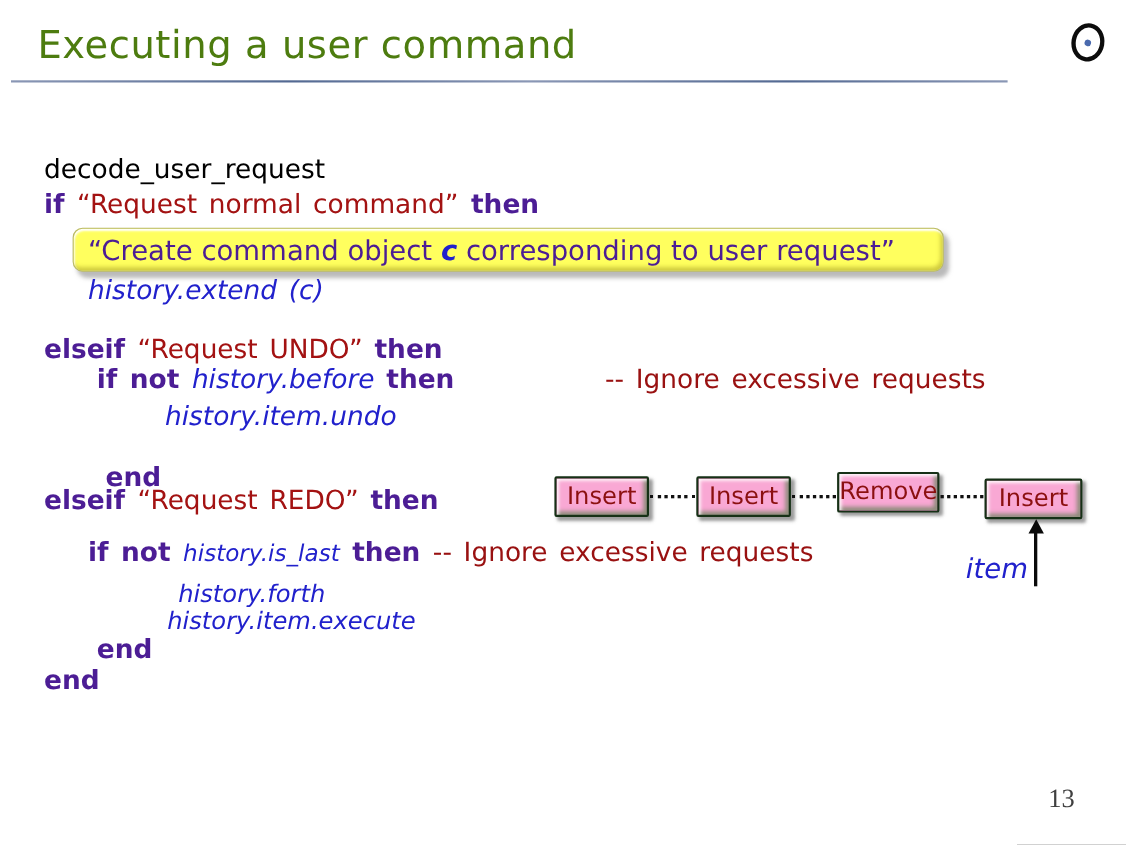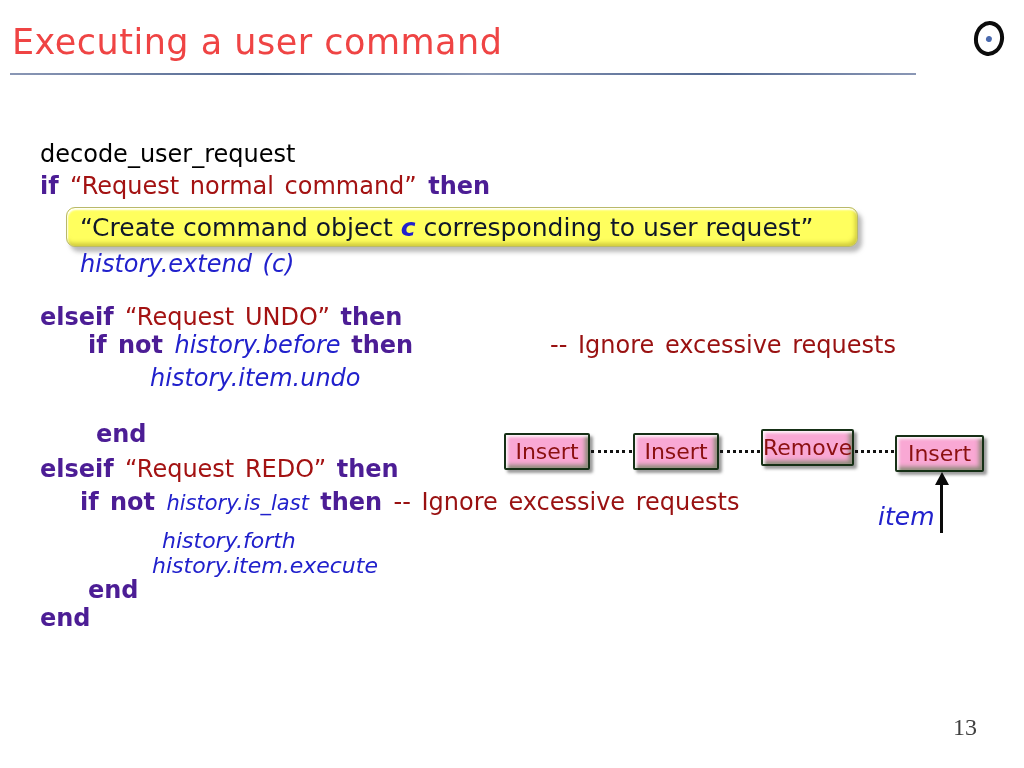--- a/index.html
+++ b/index.html
@@ -3,22 +3,22 @@
 <meta charset="utf-8">
 <style>
   html,body { margin:0; padding:0; background:#888; }
   .slide {
     position:relative; width:1024px; height:768px; margin:0 auto;
     background:#ffffff; overflow:hidden;
     font-family:"DejaVu Sans", sans-serif;
   }
   
   .title {
-    position:absolute; left:12px; top:22px;
-    font-size:35px; letter-spacing:0.5px; color:#ef4444;
+    position:absolute; left:34px; top:22px;
+    font-size:35px; letter-spacing:0.5px; color:#4d7c0f;
   }
   .rule {
     position:absolute; left:10px; top:73px; width:906px; height:2px;
     background:linear-gradient(90deg,#8a97b5,#536992 28%,#8a97b5 52%,#536992 78%,#8a97b5);
   }
   .logo {
     position:absolute; left:974px; top:21px; width:22px; height:27px;
     border:4px solid #0c0c0c; border-radius:50%; transform:rotate(10deg);
     background:#fff;
   }
@@ -40,21 +40,21 @@
   
   .hlbox {
     position:absolute; left:66px; top:207px; width:792px; height:40px;
     background:#ffff5e; border:1px solid #b9b96a; border-radius:9px;
     box-shadow:4px 5px 4px rgba(130,130,130,0.55),
                inset 1px 2px 2px #ffffff,
                inset -2px -3px 4px rgba(160,150,30,0.5);
     font-size:25px; line-height:40px; padding-left:13px; white-space:pre;
     box-sizing:border-box;
   }
-  .hlbox .str { color:#0f172a; }
+  .hlbox .str { color:#4c1d95; }
   .hlbox .id  { color:#2121cc; font-style:italic; font-weight:bold; }
   
   .btn3d {
     position:absolute; height:37px;
     background:#f9a8d4; border:2px solid #163016; border-radius:2px;
     box-shadow:3px 3px 3px rgba(90,90,90,0.6),
                inset 2px 2px 3px rgba(255,255,255,0.9),
                inset -3px -3px 4px rgba(30,110,30,0.5);
     color:#8b1010; font-size:22px; line-height:34px; text-align:center;
     box-sizing:border-box;
@@ -104,21 +104,21 @@
 
   <div class="code-line" style="left:88px; top:331px;"><span class="kw">if not </span><span class="id">history.before </span><span class="kw">then</span></div>
 
   <div class="code-line" style="left:550px; top:331px;"><span class="cm">-- Ignore excessive requests</span></div>
 
   <div class="code-line" style="left:150px; top:364px;"><span class="id">history.item.undo</span></div>
 
 
   <div class="code-line" style="left:96px; top:420px;"><span class="kw">end</span></div>
 
-  <div class="code-line" style="left:40px; top:455px;text-align:center;"><span class="kw">elseif </span><span class="str">“Request REDO” </span><span class="kw">then</span></div>
+  <div class="code-line" style="left:40px; top:441px;text-align:center;"><span class="kw">elseif </span><span class="str">“Request REDO” </span><span class="kw">then</span></div>
 
   <div class="code-line" style="left:80px; top:488px;"><span class="kw">if not </span><span class="id small">history.is_last</span><span class="kw"> then </span><span class="cm">-- Ignore excessive requests</span></div>
 
   <div class="code-line sz22" style="left:162px; top:528px;"><span class="id">history.forth</span></div>
 
   <div class="code-line sz22" style="left:152px; top:553px;"><span class="id">history.item.execute</span></div>
 
   <div class="code-line" style="left:88px; top:576px;"><span class="kw">end</span></div>
 
   <div class="code-line" style="left:40px; top:604px;"><span class="kw">end</span></div>

